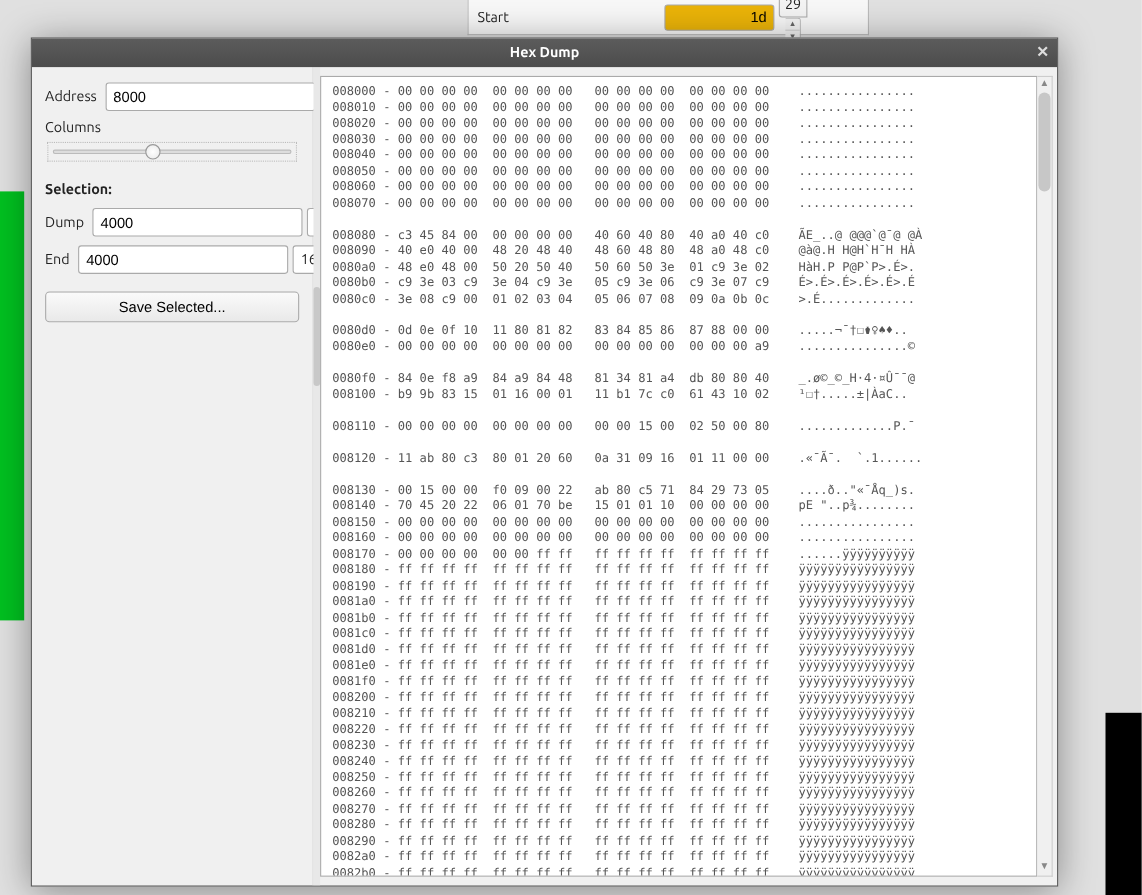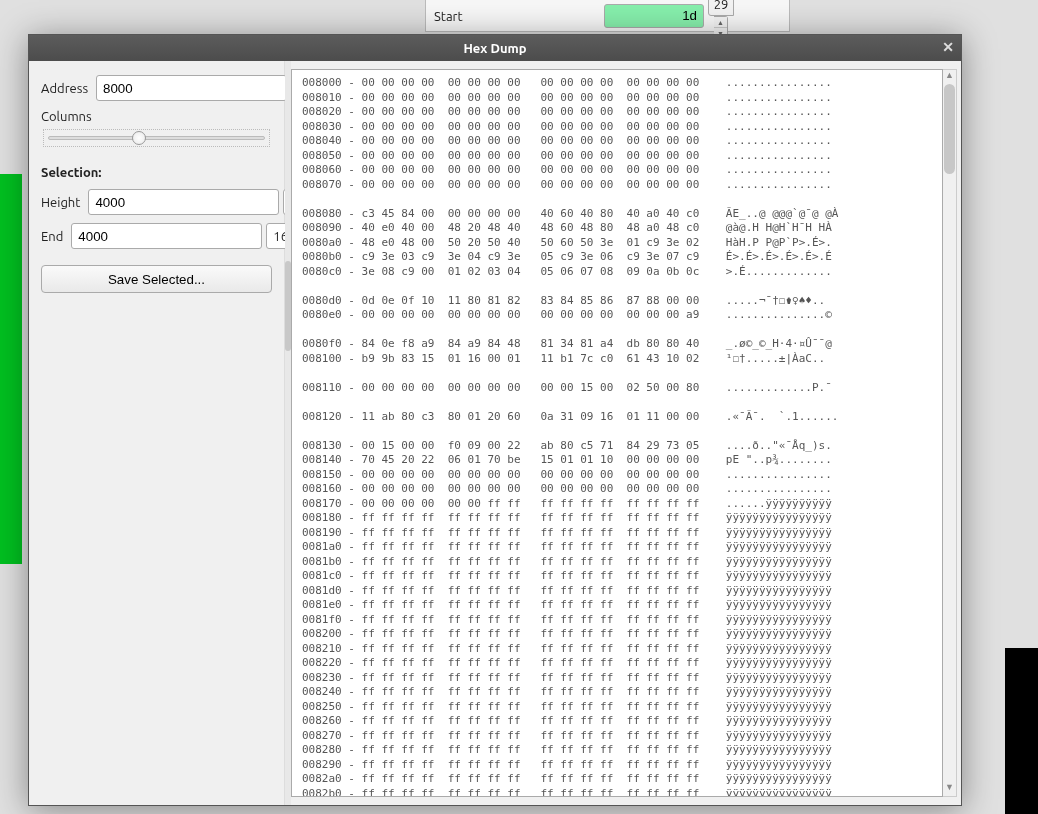--- a/index.html
+++ b/index.html
@@ -33,21 +33,21 @@
     width: 365px; height: 32px;
     background: #f7f7f7;
     border-left: 1px solid #bbb;
     border-right: 1px solid #bbb;
     border-bottom: 1px solid #bbb;
     display: flex; align-items: center;
   }
   .bg-panel .lbl { margin-left: 8px; flex: 0 0 170px; }
   .bg-panel .inp {
     width: 100px; height: 24px;
-    background: #86efac; border: 1px solid #aaa;
+    background: #eab308; border: 1px solid #aaa;
     border-radius: 3px; text-align: right;
     padding: 0 6px;
   }
   .bg-panel .stepper {
     display: flex; align-items: center; margin-left: 4px; flex-direction: column;
   }
   .bg-panel .stepnum {
     width: 26px; height: 24px;
     background: #f3f3f3; border: 1px solid #aaa;
     border-top-left-radius: 3px; border-bottom-left-radius: 3px;
@@ -233,21 +233,21 @@
       </div>
       <div class="slider-wrap">
         <div class="slider-label">Columns</div>
         <div class="slider">
           <div class="track"></div>
           <div class="thumb"></div>
         </div>
       </div>
       <div class="section-label">Selection:</div>
       <div class="row">
-        <span class="lbl sel">Height</span>
+        <span class="lbl sel">Dump</span>
         <input class="textin" value="4000" style="">
         <div class="spin">
           <div class="num">16384</div>
           <div class="btns">
             <div class="arrow">▲</div>
             <div class="arrow">▼</div>
           </div>
         </div>
       </div>
       <div class="row">

